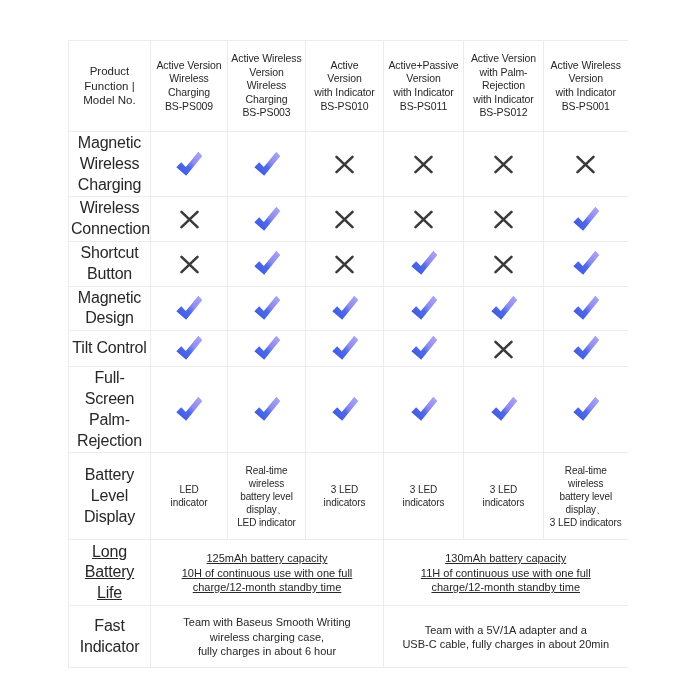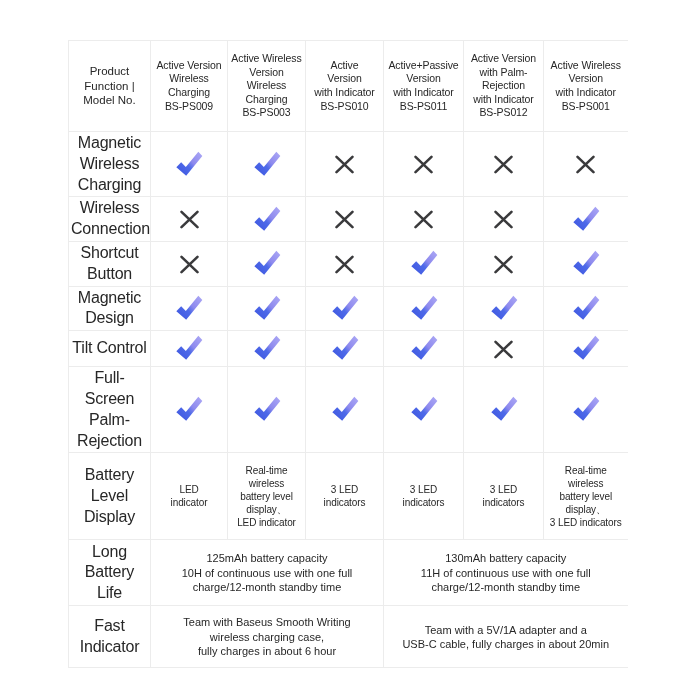--- a/index.html
+++ b/index.html
@@ -236,21 +236,21 @@
           <td class="text-cell">3 LED
 indicators</td>
           <td class="text-cell">3 LED
 indicators</td>
           <td class="text-cell">Real-time
 wireless
 battery level
 display、
 3 LED indicators</td>
         </tr>
-        <tr style="height: 66px;">
+        <tr style="height: 66px; text-decoration: underline;">
           <th class="row-label">Long Battery
 Life</th>
           <td colspan="3" class="merged-cell">125mAh battery capacity
 10H of continuous use with one full
 charge/12-month standby time</td>
           <td colspan="3" class="merged-cell">130mAh battery capacity
 11H of continuous use with one full
 charge/12-month standby time</td>
         </tr>
         <tr style="height: 62px;">

